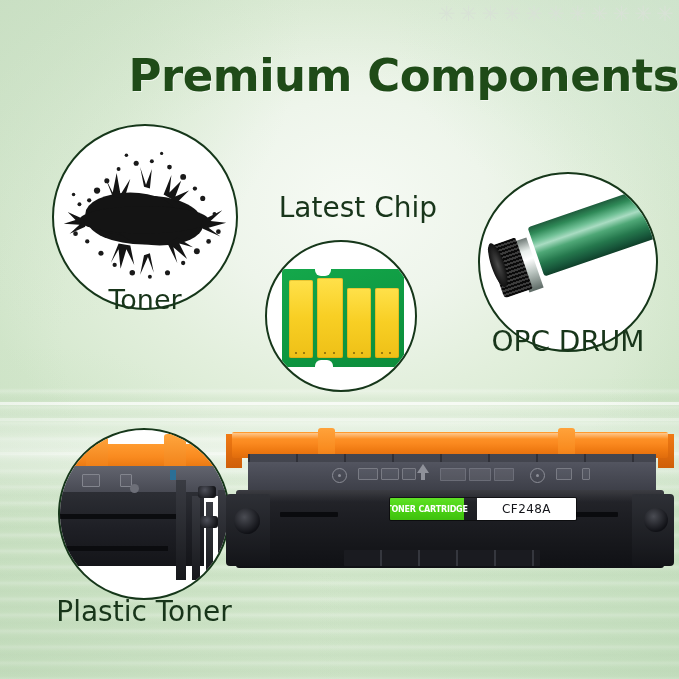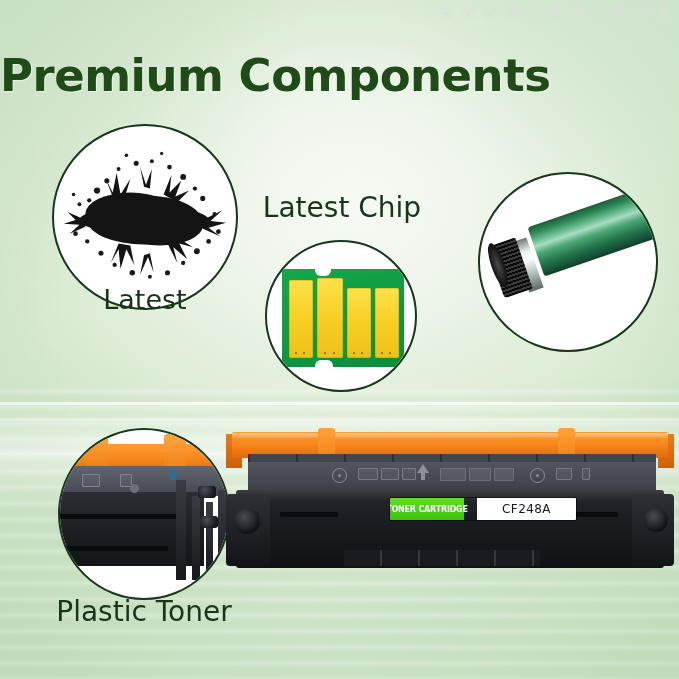--- a/index.html
+++ b/index.html
@@ -68,21 +68,21 @@
   }
   .stars{
     position:absolute;left:438px;top:1px;width:236px;height:26px;
     display:flex;justify-content:space-between;align-items:center;
   }
   .stars span{
     font-size:21px;line-height:21px;color:#d8e2d6;font-weight:400;
   }
   .headline{
     position:absolute;left:0;right:0;top:48px;height:56px;
-    text-align:left;
+    text-align:right;
     font-size:45px;font-weight:700;letter-spacing:-0.5px;
     color:#1f4b18;
     line-height:56px;white-space:nowrap;
     text-shadow:1px 1px 0 rgba(255,255,255,.55);
   }
 
   
   .circle{
     position:absolute;border-radius:50%;overflow:hidden;
     background:#ffffff;
@@ -366,23 +366,23 @@
           <circle cx="26" cy="80" r="2"></circle>
         <circle cx="22" cy="110" r="2.4"></circle>
           <circle cx="164" cy="90" r="2"></circle>
         <circle cx="168" cy="108" r="2.4"></circle>
           <circle cx="20" cy="70" r="1.8"></circle>
         <circle cx="110" cy="28" r="1.6"></circle>
           <circle cx="74" cy="30" r="1.8"></circle>
       </g>
     </svg>
   </div>
-  <div class="flabel" style="left:52px;top:284px;width:186px;">Latest</div>
-
-  <div class="flabel" style="left:247px;top:192px;width:190px;font-size:28px;">Latest Chip</div>
+  <div class="flabel" style="left:52px;top:284px;width:186px;">Toner</div>
+
+  <div class="flabel" style="left:247px;top:192px;width:190px;font-size:28px;text-align:right;">Latest Chip</div>
 
   <div class="circle" id="chip-circle">
     <div class="chip-body"></div>
     <div class="chip-notch" style="left:48px;top:27px;width:16px;height:7px;"></div>
     <div class="chip-notch" style="left:48px;top:118px;width:18px;height:8px;border-radius:6px 6px 0 0;"></div>
     <div class="pad" style="left:22px;top:38px;width:24px;height:78px;">
         <i style="left:6px"></i>
         <i style="left:14px"></i>
       </div>
     <div class="pad" style="left:50px;top:36px;width:26px;height:80px;">
@@ -400,20 +400,21 @@
   </div>
 
   <div class="circle" id="opc-circle">
     <div class="drum-wrap">
       <div class="drum-tube"></div>
       <div class="drum-ring"></div>
       <div class="drum-gear"></div>
       <div class="drum-cap"></div>
     </div>
   </div>
+  <div class="flabel" style="left:468px;top:326px;width:200px;font-size:28px;">OPC DRUM</div>
 
   <div class="circle" id="plastic-circle">
     <div class="pp pp-orange"></div>
     <div class="pp pp-tab"></div>
     <div class="pp pp-tab2"></div>
     <div class="pp pp-gray"></div>
     <div class="pp pp-mark" style="left:22px;top:44px;width:18px;height:13px;"></div>
     <div class="pp pp-mark" style="left:60px;top:44px;width:12px;height:13px;"></div>
     <div class="pp pp-dark"></div>
     <div class="pp pp-groove" style="left:0px;top:84px;width:120px;height:5px;"></div>

